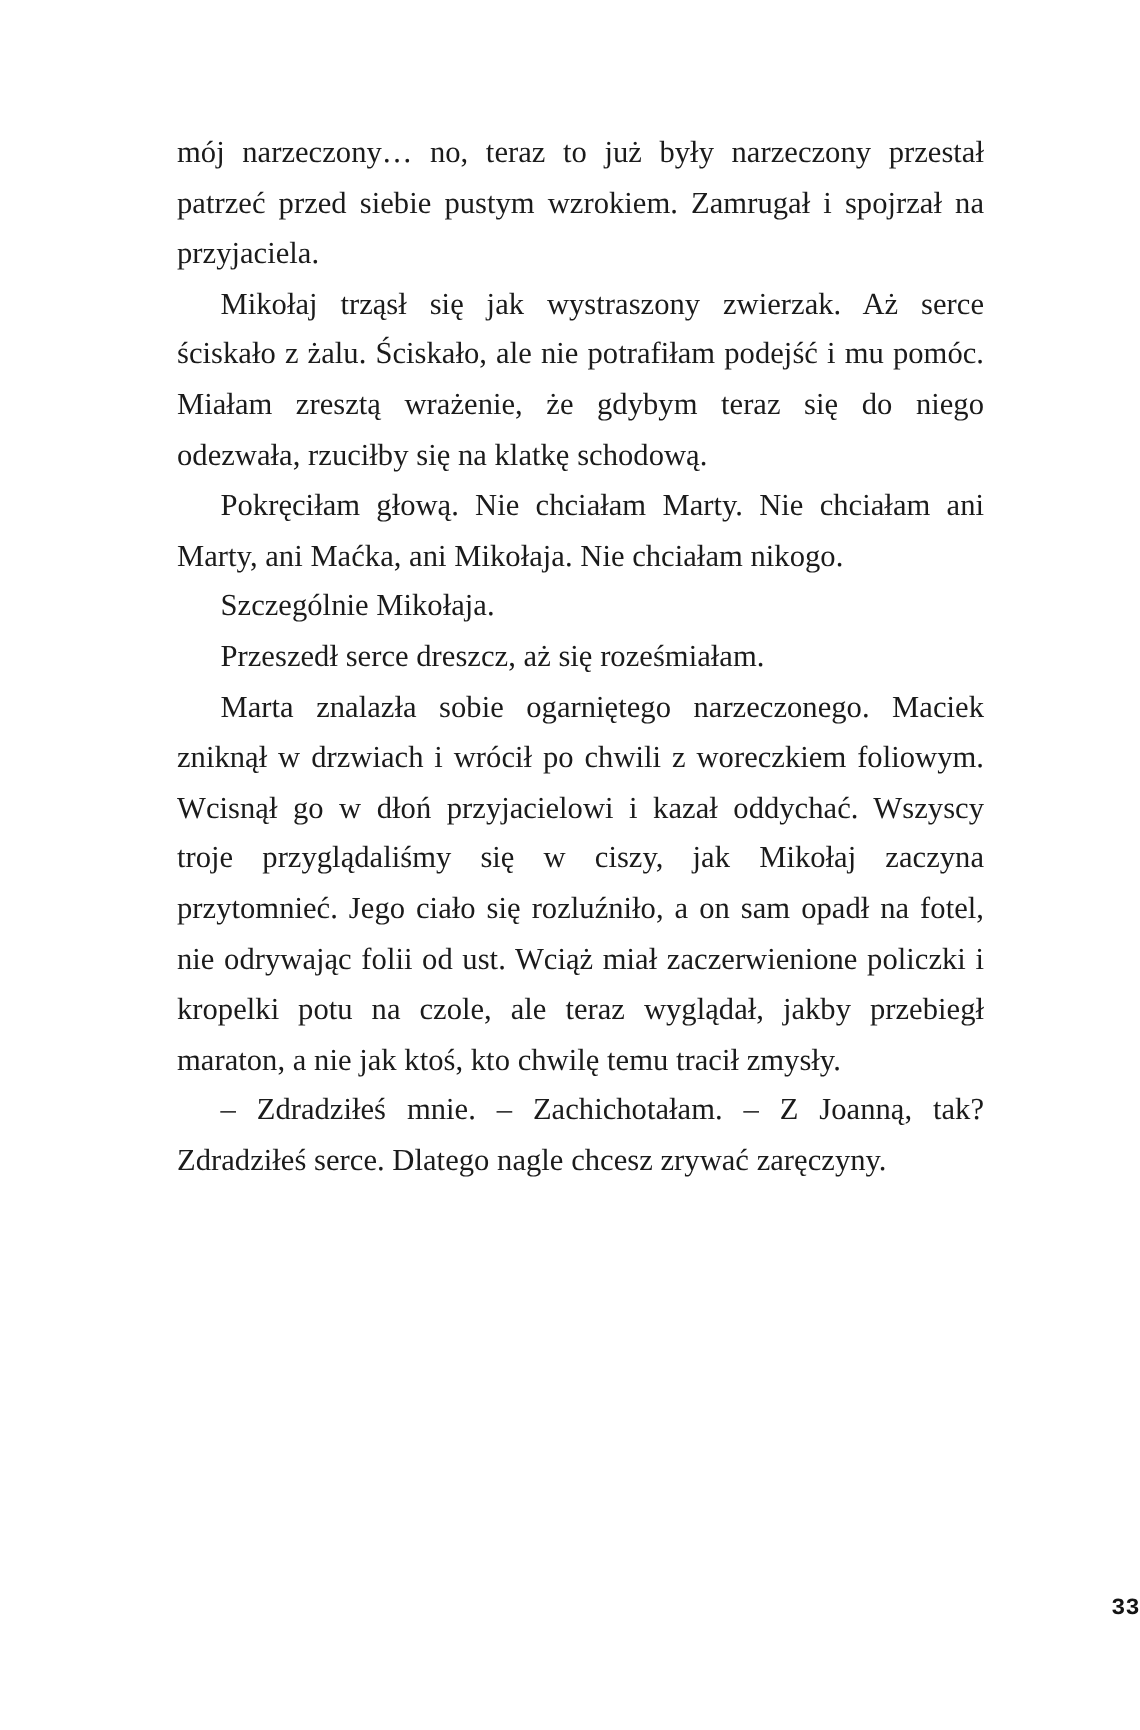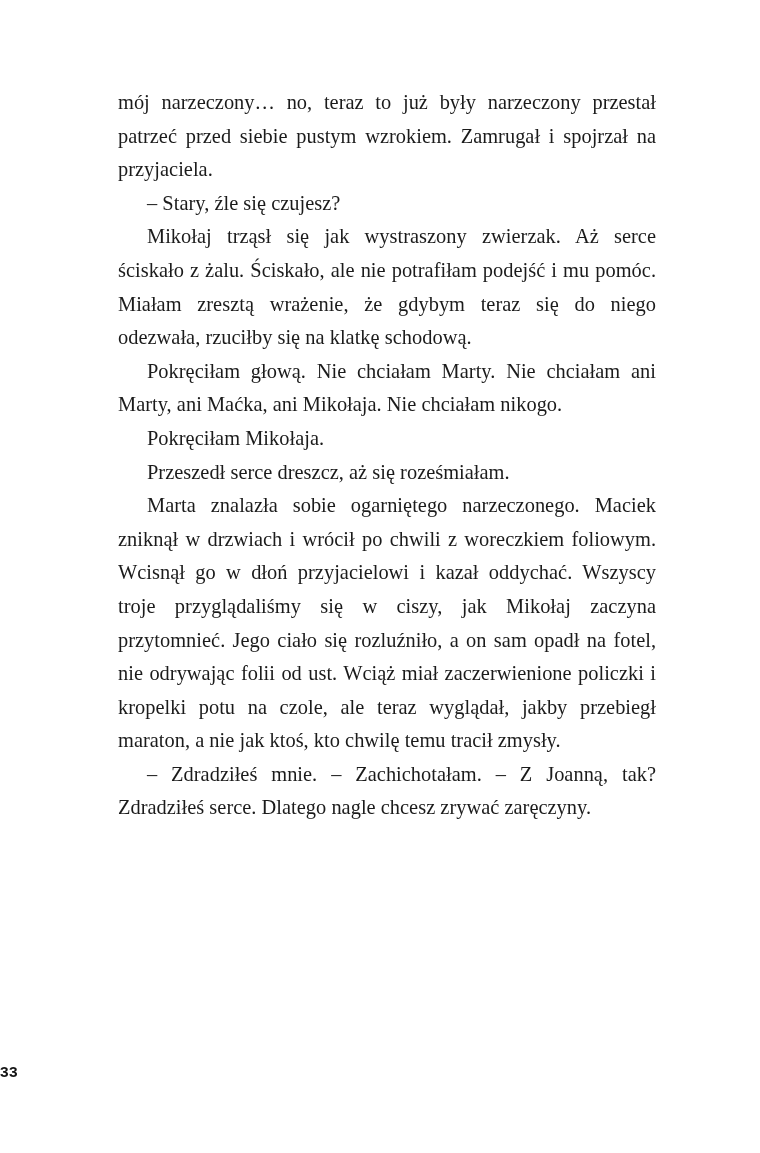--- a/index.html
+++ b/index.html
@@ -42,39 +42,38 @@
     word-spacing: 0px;
   }
   .para.noindent {
     text-indent: 0;
   }
   .page-number {
     position: absolute;
     left: 0;
     top: 1063px;
     width: 760px;
-    text-align: left;
-    font-family: Liberation Sans, sans-serif;
+    text-align: right;
+    font-family: Liberation Mono, monospace;
     font-size: 15.5px;
     font-weight: bold;
     color: #141414;
     letter-spacing: 0.3px;
   }
 </style>
 </head>
 <body>
 
 <div class="page">
 
   <div class="text-block">
     <p class="para noindent">mój narzeczony… no, teraz to już były narzeczony prze­stał patrzeć przed siebie pustym wzrokiem. Zamrugał i spojrzał na przyjaciela.</p>
-    <p class="para">– Stary, źle się czujesz?</p>
     <p class="para">Mikołaj trząsł się jak wystraszony zwierzak. Aż serce ściskało z żalu. Ściskało, ale nie potrafiłam podejść i mu pomóc. Miałam zresztą wrażenie, że gdybym teraz się do niego odezwała, rzuciłby się na klatkę schodową.</p>
     <p class="para">Pokręciłam głową. Nie chciałam Marty. Nie chciałam ani Marty, ani Maćka, ani Mikołaja. Nie chciałam nikogo.</p>
-    <p class="para">Pokręciłam Mikołaja.</p>
+    <p class="para">Szczególnie Mikołaja.</p>
     <p class="para">Przeszedł serce dreszcz, aż się roześmiałam.</p>
     <p class="para">Marta znalazła sobie ogarniętego narzeczonego. Ma­ciek zniknął w drzwiach i wrócił po chwili z woreczkiem foliowym. Wcisnął go w dłoń przyjacielowi i kazał oddy­chać. Wszyscy troje przyglądaliśmy się w ciszy, jak Mi­kołaj zaczyna przytomnieć. Jego ciało się rozluźniło, a on sam opadł na fotel, nie odrywając folii od ust. Wciąż miał zaczerwienione policzki i kropelki potu na czole, ale te­raz wyglądał, jakby przebiegł maraton, a nie jak ktoś, kto chwilę temu tracił zmysły.</p>
     <p class="para">– Zdradziłeś mnie. – Zachichotałam. – Z Joanną, tak? Zdradziłeś serce. Dlatego nagle chcesz zrywać za­ręczyny.</p>
   </div>
 
   <div class="page-number">33</div>
 
 </div>
 
 </body></html>

